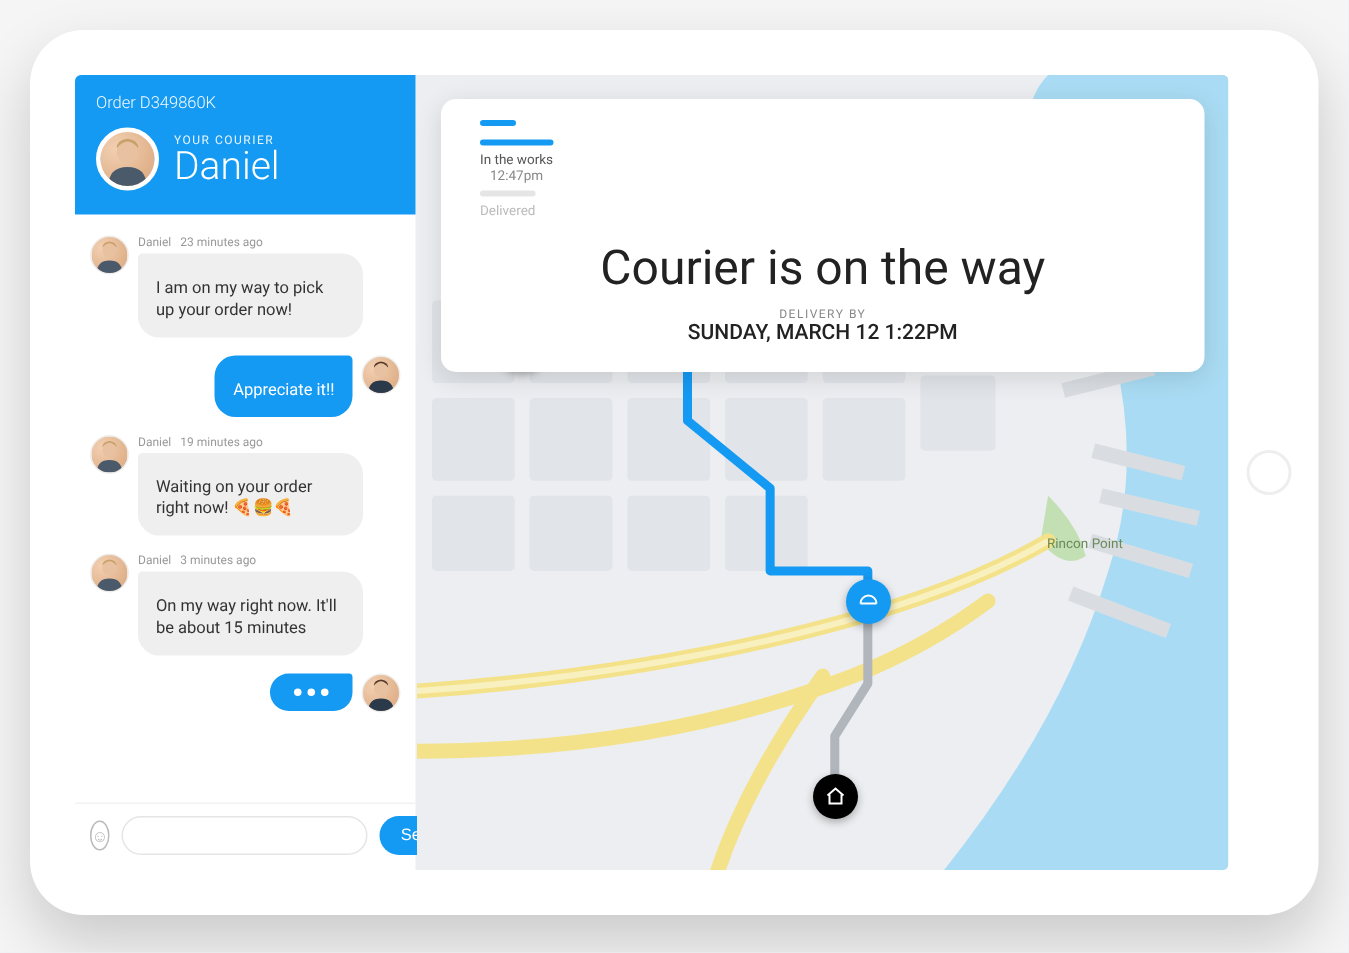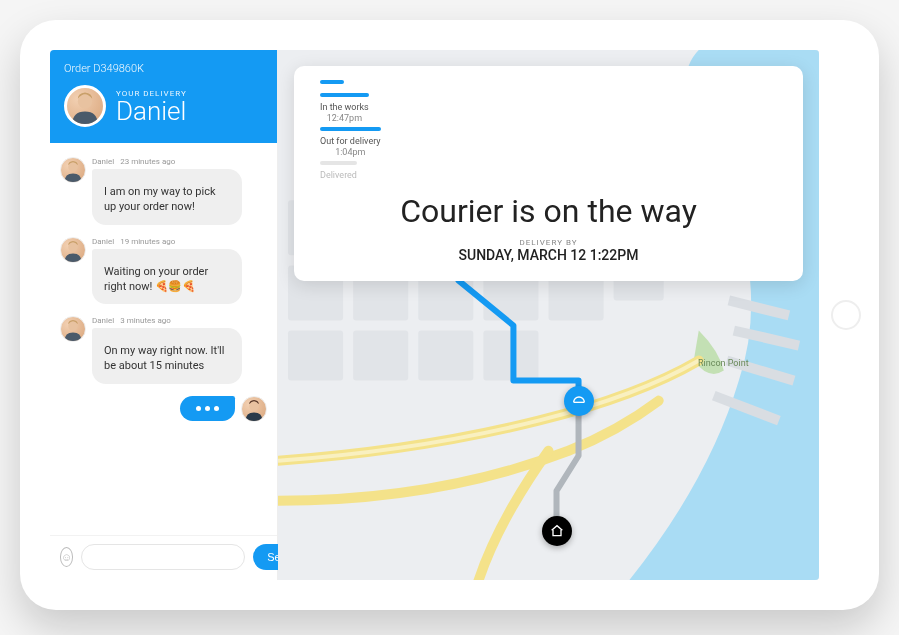--- a/index.html
+++ b/index.html
@@ -216,21 +216,21 @@
         <div class="order-no">Order D349860K</div>
         <div class="courier-row">
           <div class="avatar">
             <svg viewBox="0 0 40 40">
                 <circle cx="20" cy="15" r="8" fill="#e8c2a0"></circle>
                 <path d="M6 40 Q6 26 20 26 Q34 26 34 40 Z" fill="#4a5a6a"></path>
                 <path d="M12 12 Q20 2 28 12 Q28 6 20 5 Q12 6 12 12Z" fill="#c9a06a"></path>
               </svg>
           </div>
           <div>
-            <div class="courier-label">YOUR DELIVERY</div>
+            <div class="courier-label">YOUR COURIER</div>
             <div class="courier-name">Daniel</div>
           </div>
         </div>
       </header>
 
       <div class="thread">
 
         <div class="msg">
           <div class="mini-avatar">
               <svg viewBox="0 0 40 40">
@@ -241,20 +241,32 @@
             </div>
           <div class="bubble-wrap">
             <div class="meta">
                 <span>Daniel</span>
                 <span>23 minutes ago</span>
               </div>
             <div class="bubble theirs">I am on my way to pick up your order now!</div>
           </div>
         </div>
 
+        <div class="msg me">
+          <div class="mini-avatar">
+              <svg viewBox="0 0 40 40">
+                <circle cx="20" cy="15" r="8" fill="#e8c2a0"></circle>
+                <path d="M6 40 Q6 26 20 26 Q34 26 34 40 Z" fill="#2a3a4a"></path>
+                <path d="M12 12 Q20 2 28 12 Q28 6 20 5 Q12 6 12 12Z" fill="#5a3a2a"></path>
+              </svg>
+            </div>
+          <div class="bubble-wrap">
+            <div class="bubble mine">Appreciate it!!</div>
+          </div>
+        </div>
 
         <div class="msg">
           <div class="mini-avatar">
               <svg viewBox="0 0 40 40">
                 <circle cx="20" cy="15" r="8" fill="#e8c2a0"></circle>
                 <path d="M6 40 Q6 26 20 26 Q34 26 34 40 Z" fill="#4a5a6a"></path>
                 <path d="M12 12 Q20 2 28 12 Q28 6 20 5 Q12 6 12 12Z" fill="#c9a06a"></path>
               </svg>
             </div>
           <div class="bubble-wrap">
@@ -386,25 +398,20 @@
       <div class="status-card">
         <div class="progress">
           <div class="seg dot active">
             <div class="bar"></div>
           </div>
           <div class="seg active">
             <div class="bar"></div>
             <div class="seg-label">In the works</div>
             <div class="seg-time">12:47pm</div>
           </div>
-          <div class="seg active">
-            <div class="bar"></div>
-            <div class="seg-label">Out for delivery</div>
-            <div class="seg-time">1:04pm</div>
-          </div>
           <div class="seg muted">
             <div class="bar"></div>
             <div class="seg-label">Delivered</div>
           </div>
         </div>
         <div class="status-title">Courier is on the way</div>
         <div class="delivery-by-label">DELIVERY BY</div>
         <div class="delivery-by">SUNDAY, MARCH 12 1:22PM</div>
       </div>
     </section>

